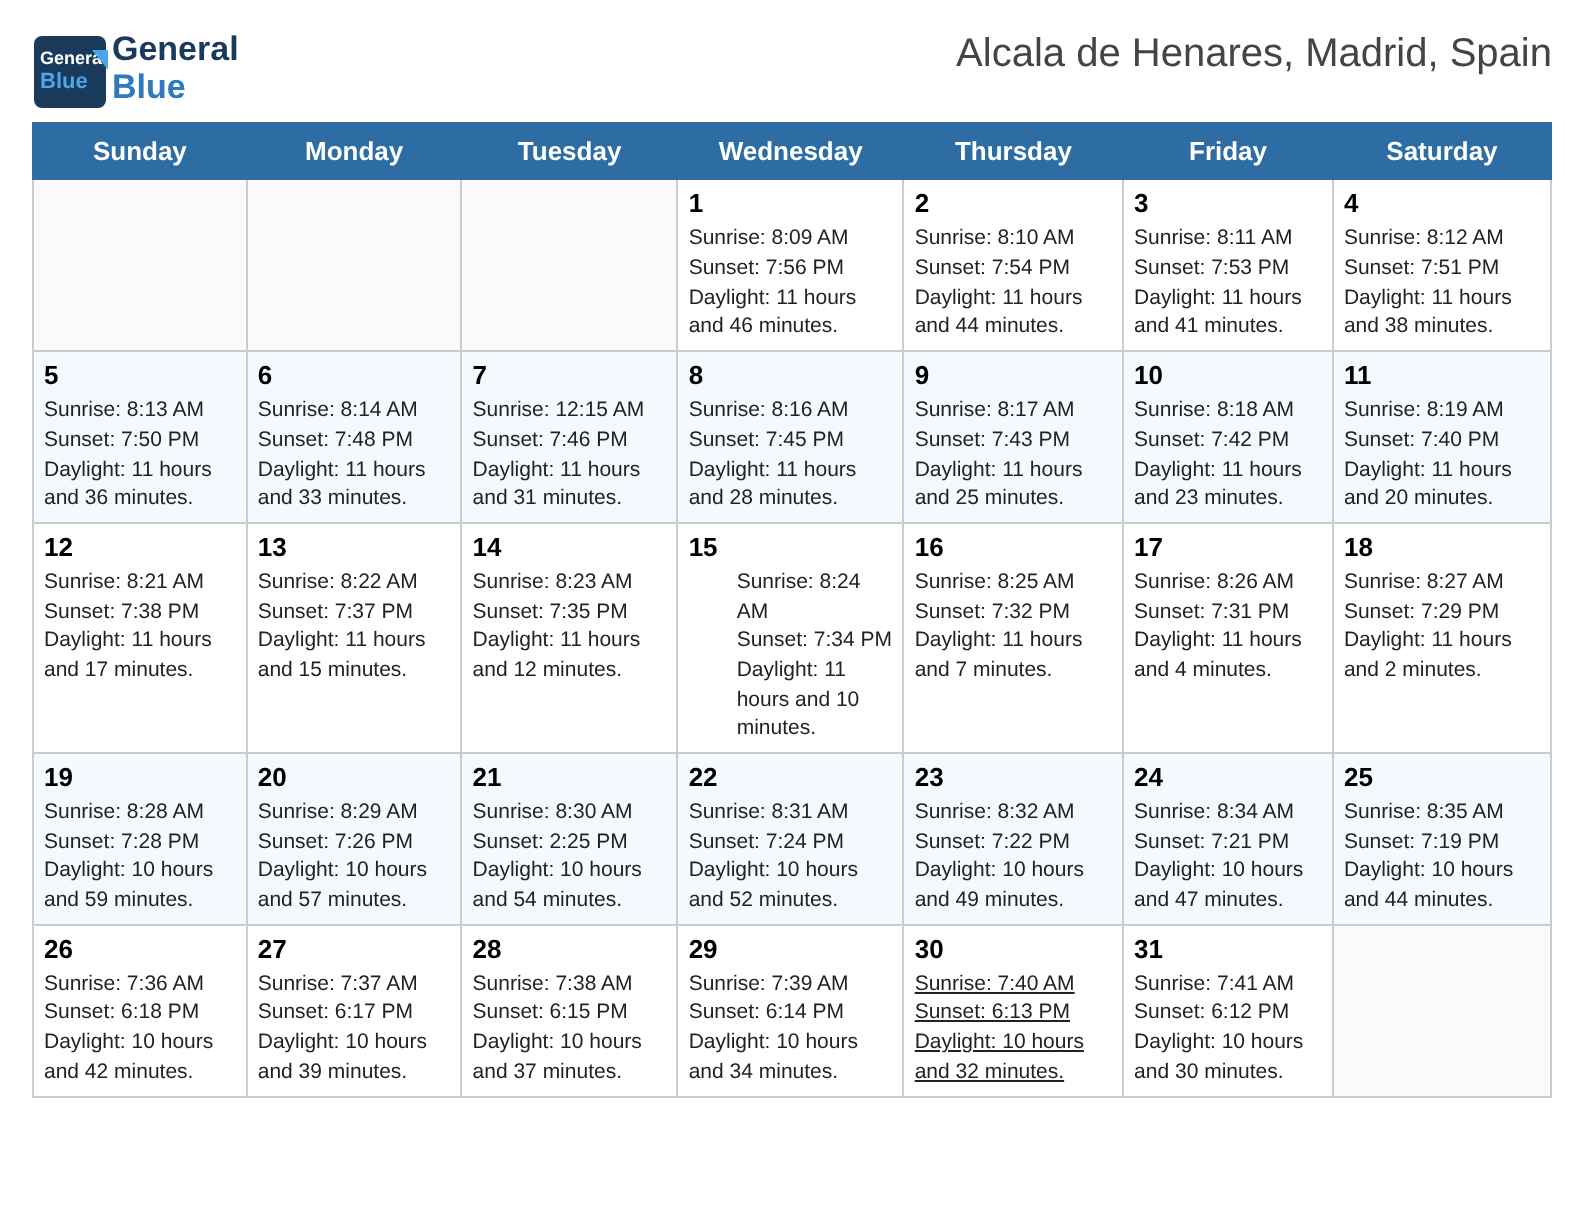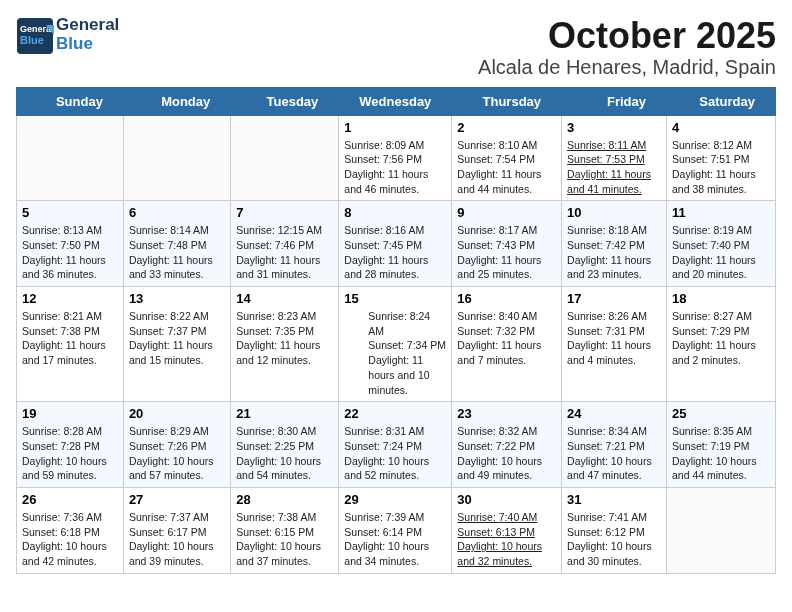--- a/index.html
+++ b/index.html
@@ -37,21 +37,21 @@
     .location { font-size: 20px; color: #444; }
     table {
       width: 100%;
       border-collapse: collapse;
       font-size: 11px;
     }
     thead tr th {
       background-color: #2e6da4;
       color: #fff;
       padding: 6px 20px;
-      text-align: right;
+      text-align: center;
       font-size: 13px;
       font-weight: bold;
       border: 1px solid #2e6da4;
     }
     tbody tr td {
       border: 1px solid #ccc;
       vertical-align: top;
       padding: 4px 5px;
       min-height: 80px;
       width: 113px;
@@ -84,21 +84,20 @@
         <text x="4" y="27" font-size="11" fill="#4da6e8" font-family="Arial" font-weight="bold">Blue</text>
         <polygon points="30,8 38,8 38,18" fill="#4da6e8"></polygon>
       </svg>
     </div>
     <div>
       <div class="logo-text-general">General</div>
       <div class="logo-text-blue">Blue</div>
     </div>
   </div>
   <div class="title-block">
-    <div class="month-title">October 2025</div>
     <div class="location">Alcala de Henares, Madrid, Spain</div>
   </div>
 </div>
 
 <table>
   <thead>
     <tr id="header-row">
         <th>Sunday</th>
         <th>Monday</th>
         <th>Tuesday</th>
@@ -120,21 +119,21 @@
 Daylight: 11 hours and 46 minutes.</div>
         </td>
         <td>
           <span class="day-num">2</span>
           <div class="cell-info" style="white-space: pre-line;">Sunrise: 8:10 AM
 Sunset: 7:54 PM
 Daylight: 11 hours and 44 minutes.</div>
         </td>
         <td>
           <span class="day-num">3</span>
-          <div class="cell-info" style="white-space: pre-line; text-decoration: underline;">Sunrise: 8:11 AM
+          <div class="cell-info" style="white-space: pre-line;">Sunrise: 8:11 AM
 Sunset: 7:53 PM
 Daylight: 11 hours and 41 minutes.</div>
         </td>
         <td>
           <span class="day-num">4</span>
           <div class="cell-info" style="white-space: pre-line;">Sunrise: 8:12 AM
 Sunset: 7:51 PM
 Daylight: 11 hours and 38 minutes.</div>
         </td>
       </tr>
@@ -202,21 +201,21 @@
 Daylight: 11 hours and 12 minutes.</div>
         </td>
         <td>
           <span class="day-num">15</span>
           <div class="cell-info" style="white-space: pre-line; margin-left: 24px;">Sunrise: 8:24 AM
 Sunset: 7:34 PM
 Daylight: 11 hours and 10 minutes.</div>
         </td>
         <td>
           <span class="day-num">16</span>
-          <div class="cell-info" style="white-space: pre-line;">Sunrise: 8:40 AM
+          <div class="cell-info" style="white-space: pre-line;">Sunrise: 8:25 AM
 Sunset: 7:32 PM
 Daylight: 11 hours and 7 minutes.</div>
         </td>
         <td>
           <span class="day-num">17</span>
           <div class="cell-info" style="white-space: pre-line;">Sunrise: 8:26 AM
 Sunset: 7:31 PM
 Daylight: 11 hours and 4 minutes.</div>
         </td>
         <td>

